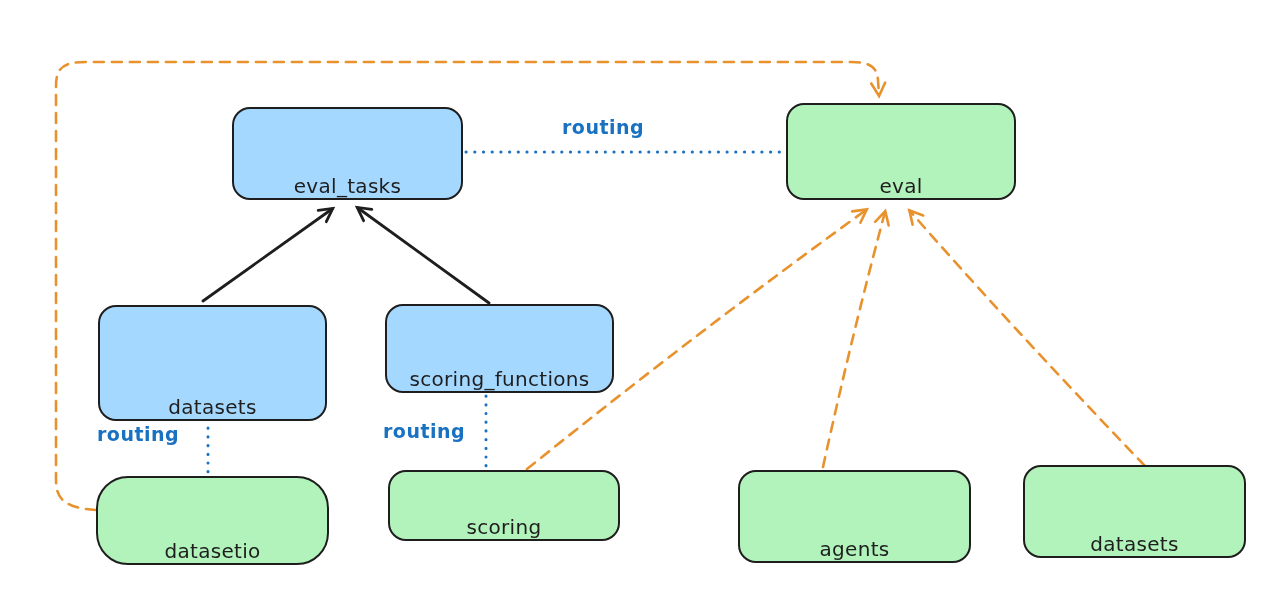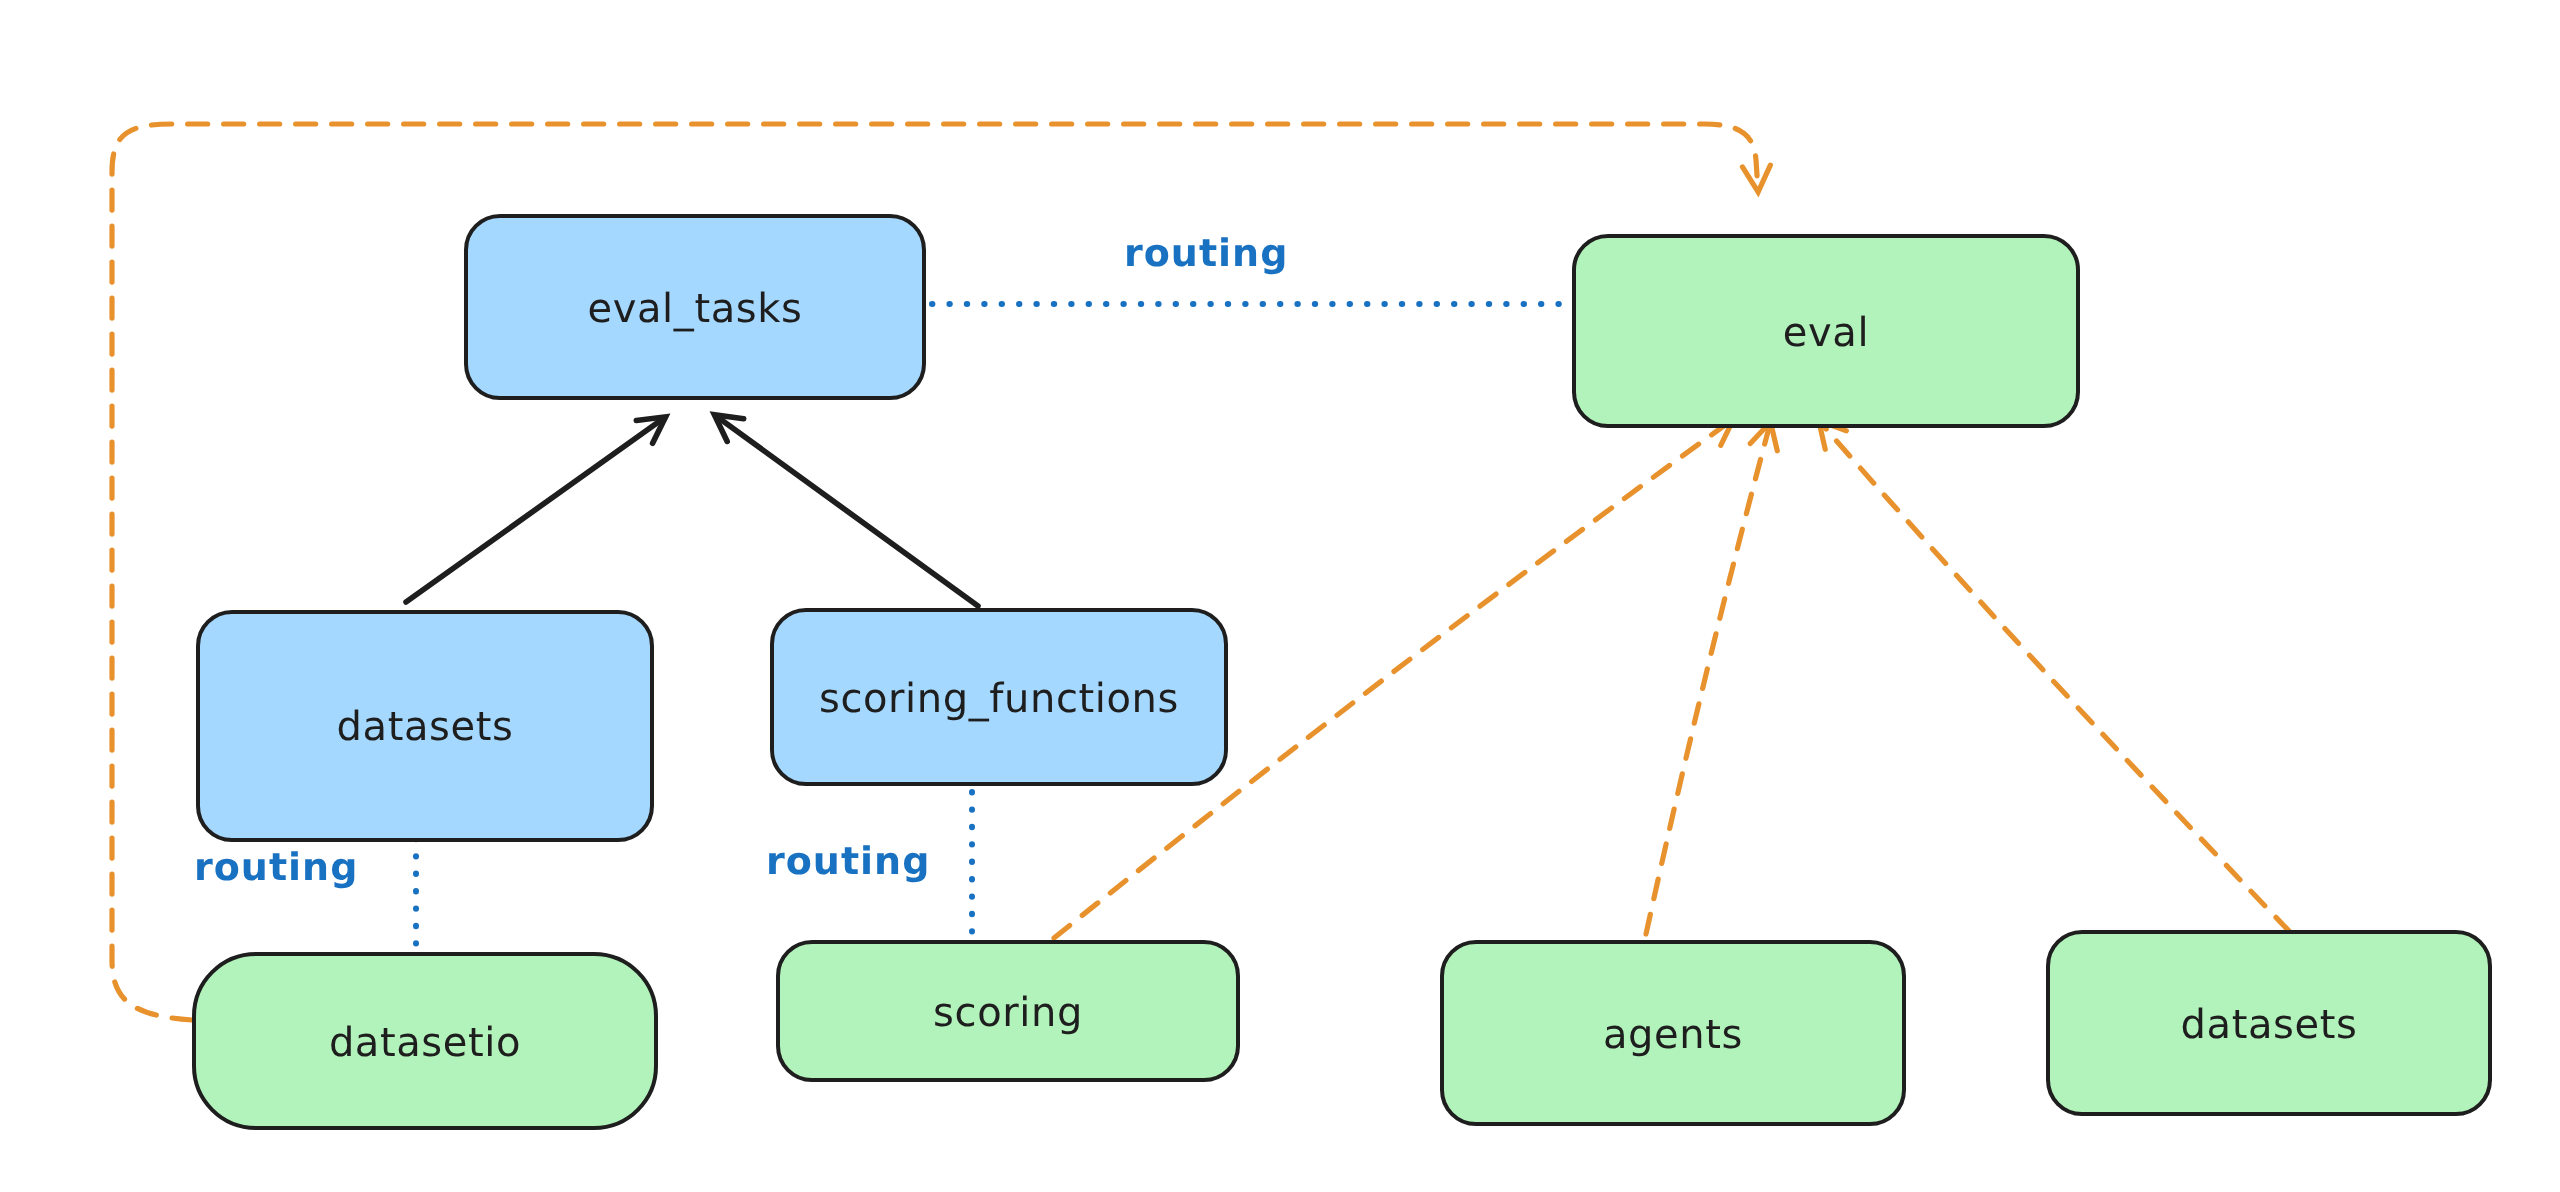--- a/index.html
+++ b/index.html
@@ -30,21 +30,21 @@
   .edge-black{stroke:var(--node-stroke);stroke-width:2.8;fill:none;stroke-linecap:round;}
   .edge-blue{stroke:var(--routing-blue);stroke-width:3;fill:none;stroke-linecap:round;stroke-dasharray:0.2 8.5;}
   .edge-orange{stroke:var(--provider-orange);stroke-width:2.6;fill:none;stroke-linecap:round;stroke-dasharray:10 8;}
   .mk-black{stroke:var(--node-stroke);fill:none;stroke-width:2.8;stroke-linecap:round;}
   .mk-orange{stroke:var(--provider-orange);fill:none;stroke-width:2.6;stroke-linecap:round;}
   .node{
     position:absolute;
     border:2.7px solid var(--node-stroke);
     border-radius:18px;
     display:flex;
-    align-items:center;
+    align-items:flex-end;
     justify-content:center;
     color:var(--node-stroke);
     font-size:20px;
     letter-spacing:0.3px;
     box-sizing:border-box;
   }
   .node.blue{background:var(--registry-fill);}
   .node.green{background:var(--provider-fill);}
   .edge-label{
     position:absolute;
@@ -81,41 +81,41 @@
     <path class="edge-orange" d="M 96,510 C 66,508 56,500 56,480 L 56,86 C 56,67 64,62 86,62 L 852,62 C 871,62 877,68 878,80 L 879,95" marker-end="url(#arrow-orange)"></path>
     <path class="edge-orange" d="M 527,469 Q 700,330 866,210" marker-end="url(#arrow-orange)"></path>
     <path class="edge-orange" d="M 823,467 Q 852,335 885,212" marker-end="url(#arrow-orange)"></path>
     <path class="edge-orange" d="M 1145,466 Q 1005,320 910,211" marker-end="url(#arrow-orange)"></path>
   </svg>
 
   <div class="node blue" style="left:232px;top:107px;width:231px;height:93px;">
     <span>eval_tasks</span>
   </div>
 
-  <div class="node green" style="left:786px;top:117px;width:254px;height:97px;">
+  <div class="node green" style="left:786px;top:103px;width:230px;height:97px;">
     <span>eval</span>
   </div>
 
   <div class="node blue" style="left:98px;top:305px;width:229px;height:116px;">
     <span>datasets</span>
   </div>
 
   <div class="node blue" style="left:385px;top:304px;width:229px;height:89px;">
     <span>scoring_functions</span>
   </div>
 
   <div class="node green" style="left:96px;top:476px;width:233px;height:89px;border-radius:32px;">
     <span>datasetio</span>
   </div>
 
   <div class="node green" style="left:388px;top:470px;width:232px;height:71px;">
     <span>scoring</span>
   </div>
 
-  <div class="node green" style="left:720px;top:470px;width:233px;height:93px;">
+  <div class="node green" style="left:738px;top:470px;width:233px;height:93px;">
     <span>agents</span>
   </div>
 
   <div class="node green" style="left:1023px;top:465px;width:223px;height:93px;">
     <span>datasets</span>
   </div>
 
   <div class="edge-label" style="left:562px;top:116px;">routing</div>
   <div class="edge-label" style="left:97px;top:423px;">routing</div>
   <div class="edge-label" style="left:383px;top:420px;">routing</div>

